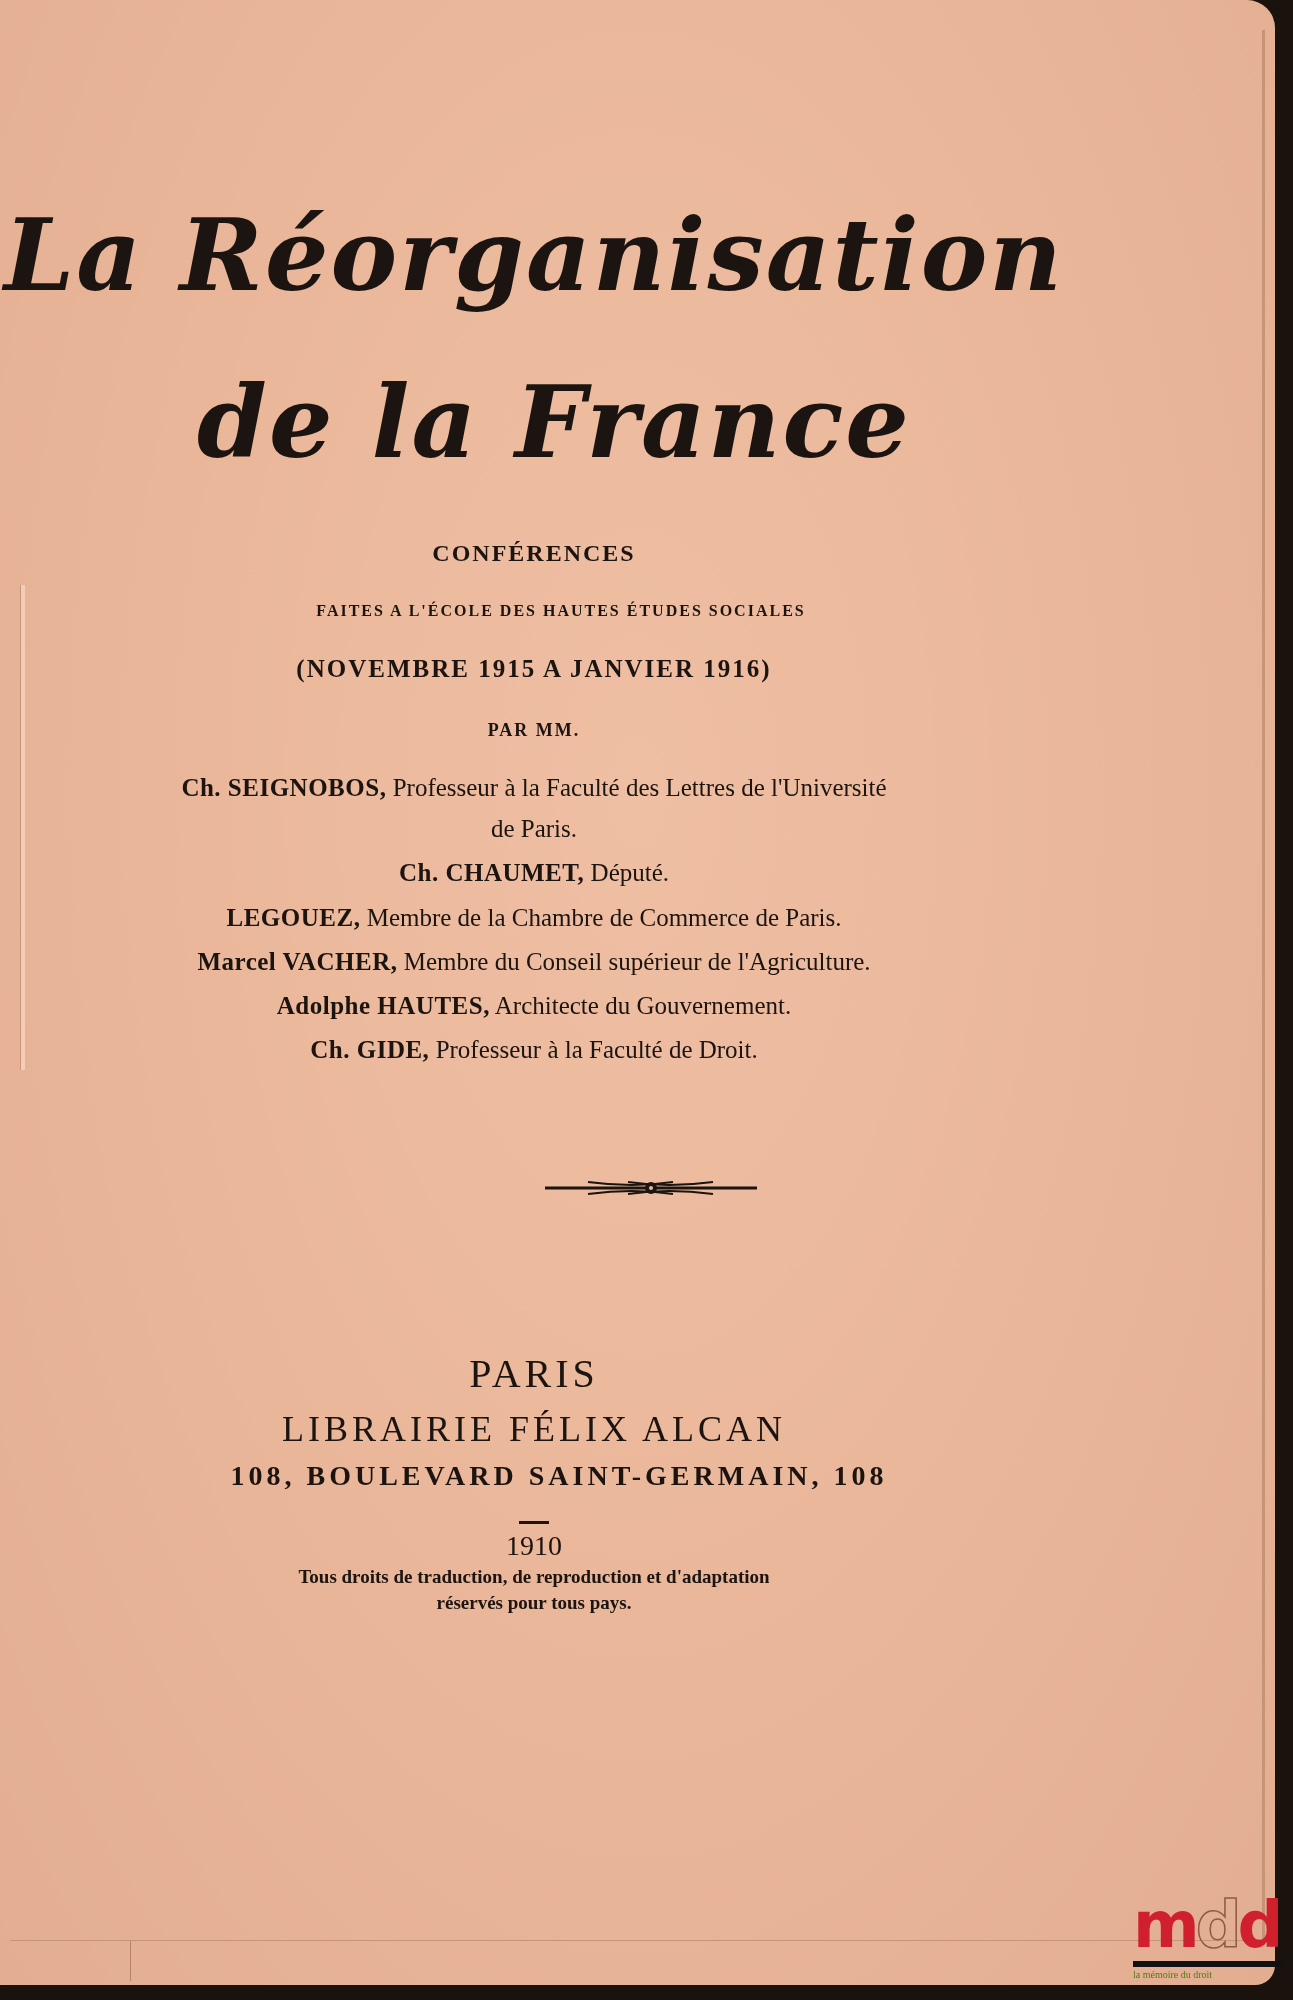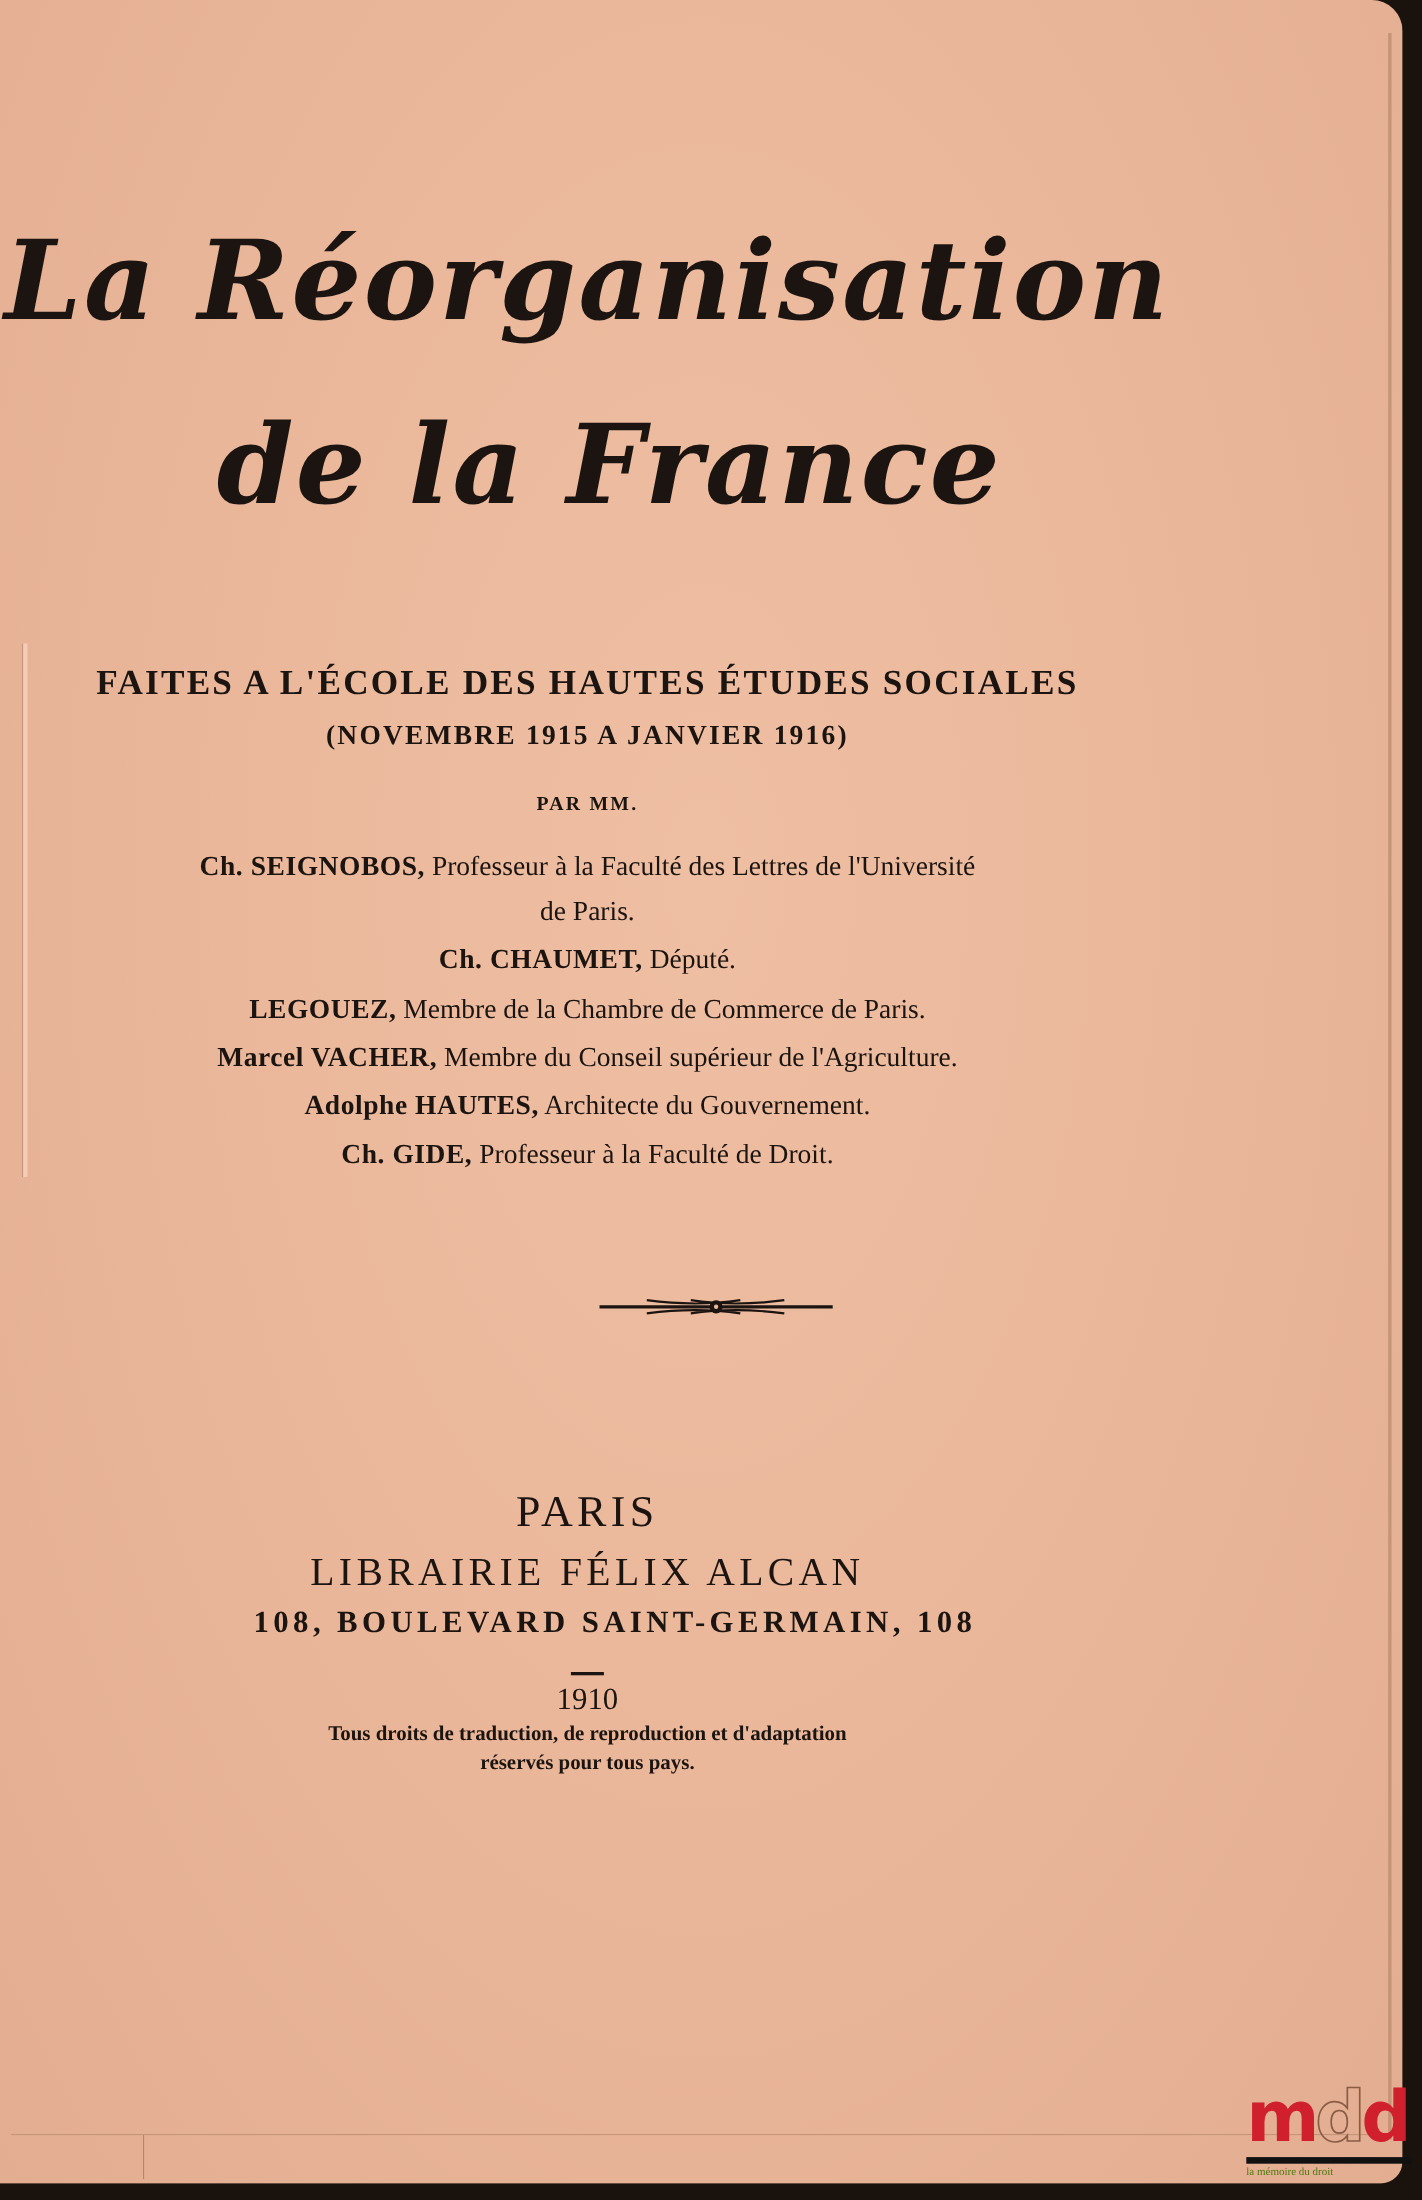--- a/index.html
+++ b/index.html
@@ -62,21 +62,22 @@
 <div class="page">
   <div class="right-edge"></div>
   <div class="fold-line"></div>
   <div class="bottom-strip">
       <div class="seg"></div>
     </div>
 
   <div class="center title" style="top:205px;">La Réorganisation</div>
   <div class="center title" style="top:372px;padding-left:20px;">de la France</div>
 
-  <div class="center caps" style="top:602px;font-size:32px;">FAITES A L'ÉCOLE DES HAUTES ÉTUDES SOCIALES</div>
+  <div class="center caps" style="top:540px;font-size:24px;">CONFÉRENCES</div>
+  <div class="center caps" style="top:602px;font-size:16px;padding-left:27px;">FAITES A L'ÉCOLE DES HAUTES ÉTUDES SOCIALES</div>
   <div class="center caps" style="top:655px;font-size:25px;">(NOVEMBRE 1915 A JANVIER 1916)</div>
   <div class="center caps" style="top:720px;font-size:18px;">PAR MM.</div>
 
   <div class="center body-text" style="top:772px;">
     <b>Ch. SEIGNOBOS,</b>
     <span>Professeur à la Faculté des Lettres de l'Université</span>
   </div>
   <div class="center body-text" style="top:813px;">de Paris.</div>
   <div class="center body-text" style="top:857px;">
     <b>Ch. CHAUMET,</b>

